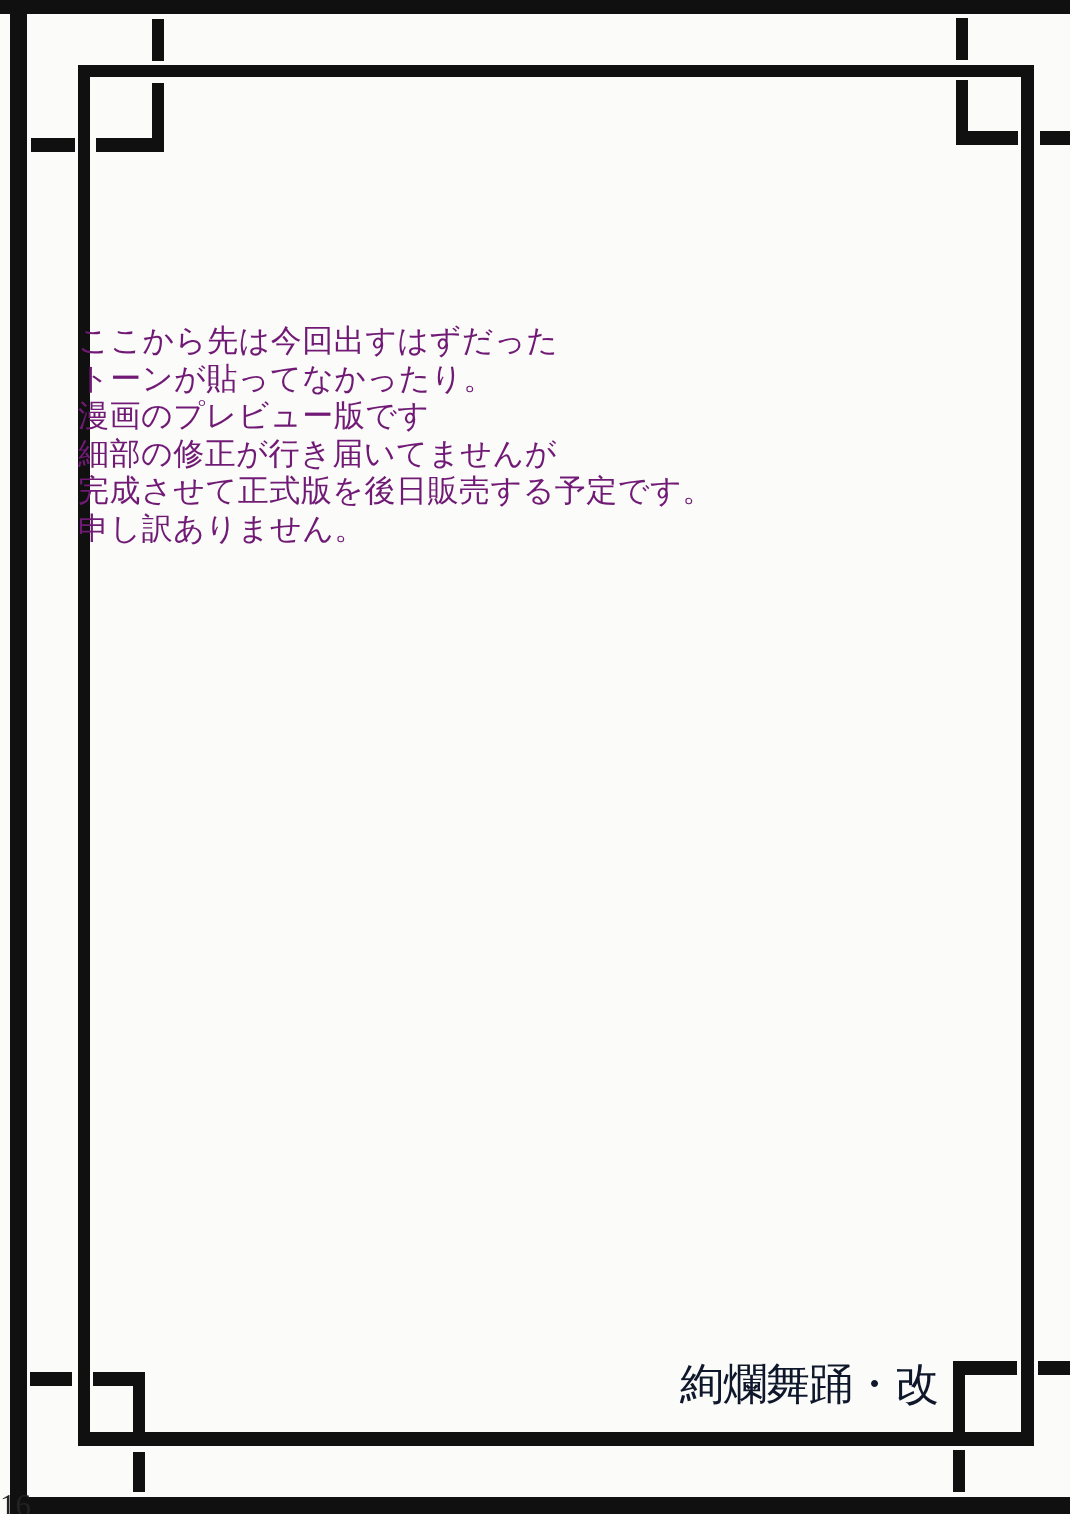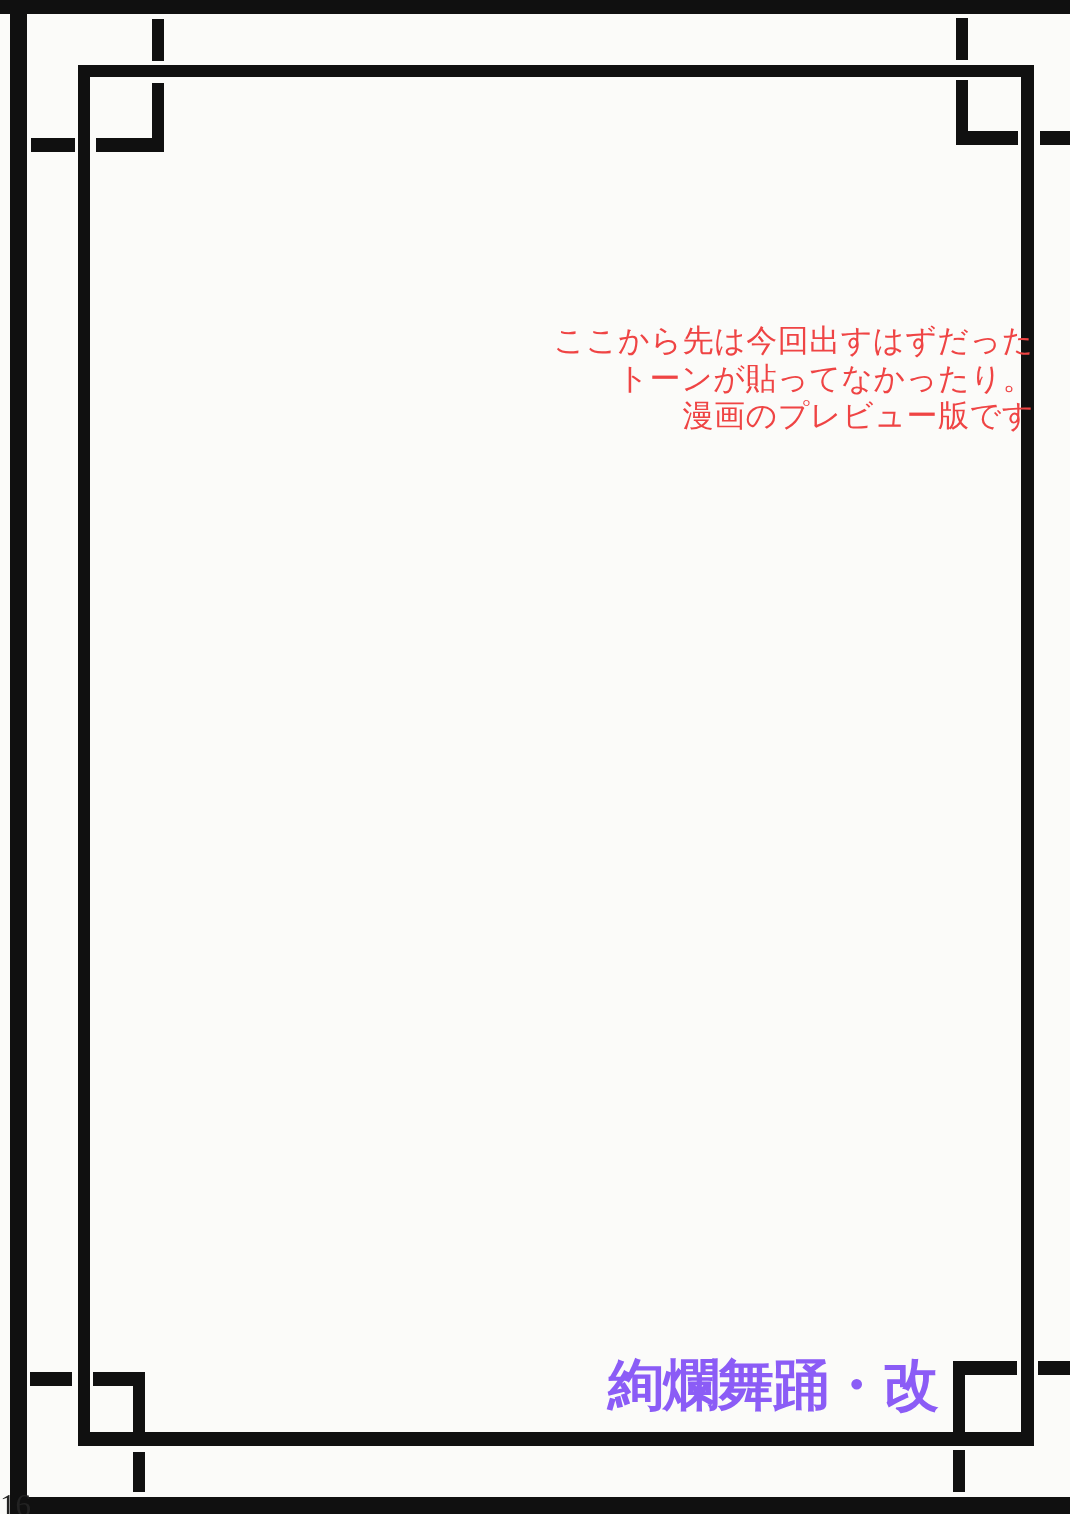--- a/index.html
+++ b/index.html
@@ -57,34 +57,34 @@
   .br-bracket-v { left: 953px;  top: 1361px; width: 12px; height: 71px; }
   .br-tick-h    { left: 1038px; top: 1361px; width: 32px; height: 14px; }
   .br-tick-v    { left: 953px;  top: 1450px; width: 12px; height: 42px; }
 
   
   .notice {
     position: absolute;
     left: 78px;
     top: 322px;
     width: 956px;
-    text-align: right;
-    color: #ef4444;
+    text-align: left;
+    color: #701a75;
     font-size: 31px;
     line-height: 37.5px;
     letter-spacing: 0.5px;
   }
   
   .series-title {
     position: absolute;
     right: 132px;
     top: 1354px;
-    color: #8b5cf6;
-    font-size: 56px;
-    font-weight: bold;
+    color: #0f172a;
+    font-size: 44px;
+    font-weight: normal;
     line-height: 62px;
     letter-spacing: -1px;
     white-space: nowrap;
   }
   
   .page-number {
     position: absolute;
     left: 0;
     right: 0;
     top: 1489px;
@@ -121,19 +121,22 @@
 
   <div class="blk br-bracket-h"></div>
   <div class="blk br-bracket-v"></div>
   <div class="blk br-tick-h"></div>
   <div class="blk br-tick-v"></div>
 
   <div class="notice">
     <div>ここから先は今回出すはずだった</div>
     <div>トーンが貼ってなかったり。</div>
     <div>漫画のプレビュー版です</div>
+    <div>細部の修正が行き届いてませんが</div>
+    <div>完成させて正式版を後日販売する予定です。</div>
+    <div>申し訳ありません。</div>
   </div>
 
   <div class="series-title">絢爛舞踊・改</div>
 
   <div class="page-number">16</div>
 
 </div>
 
 </body></html>

